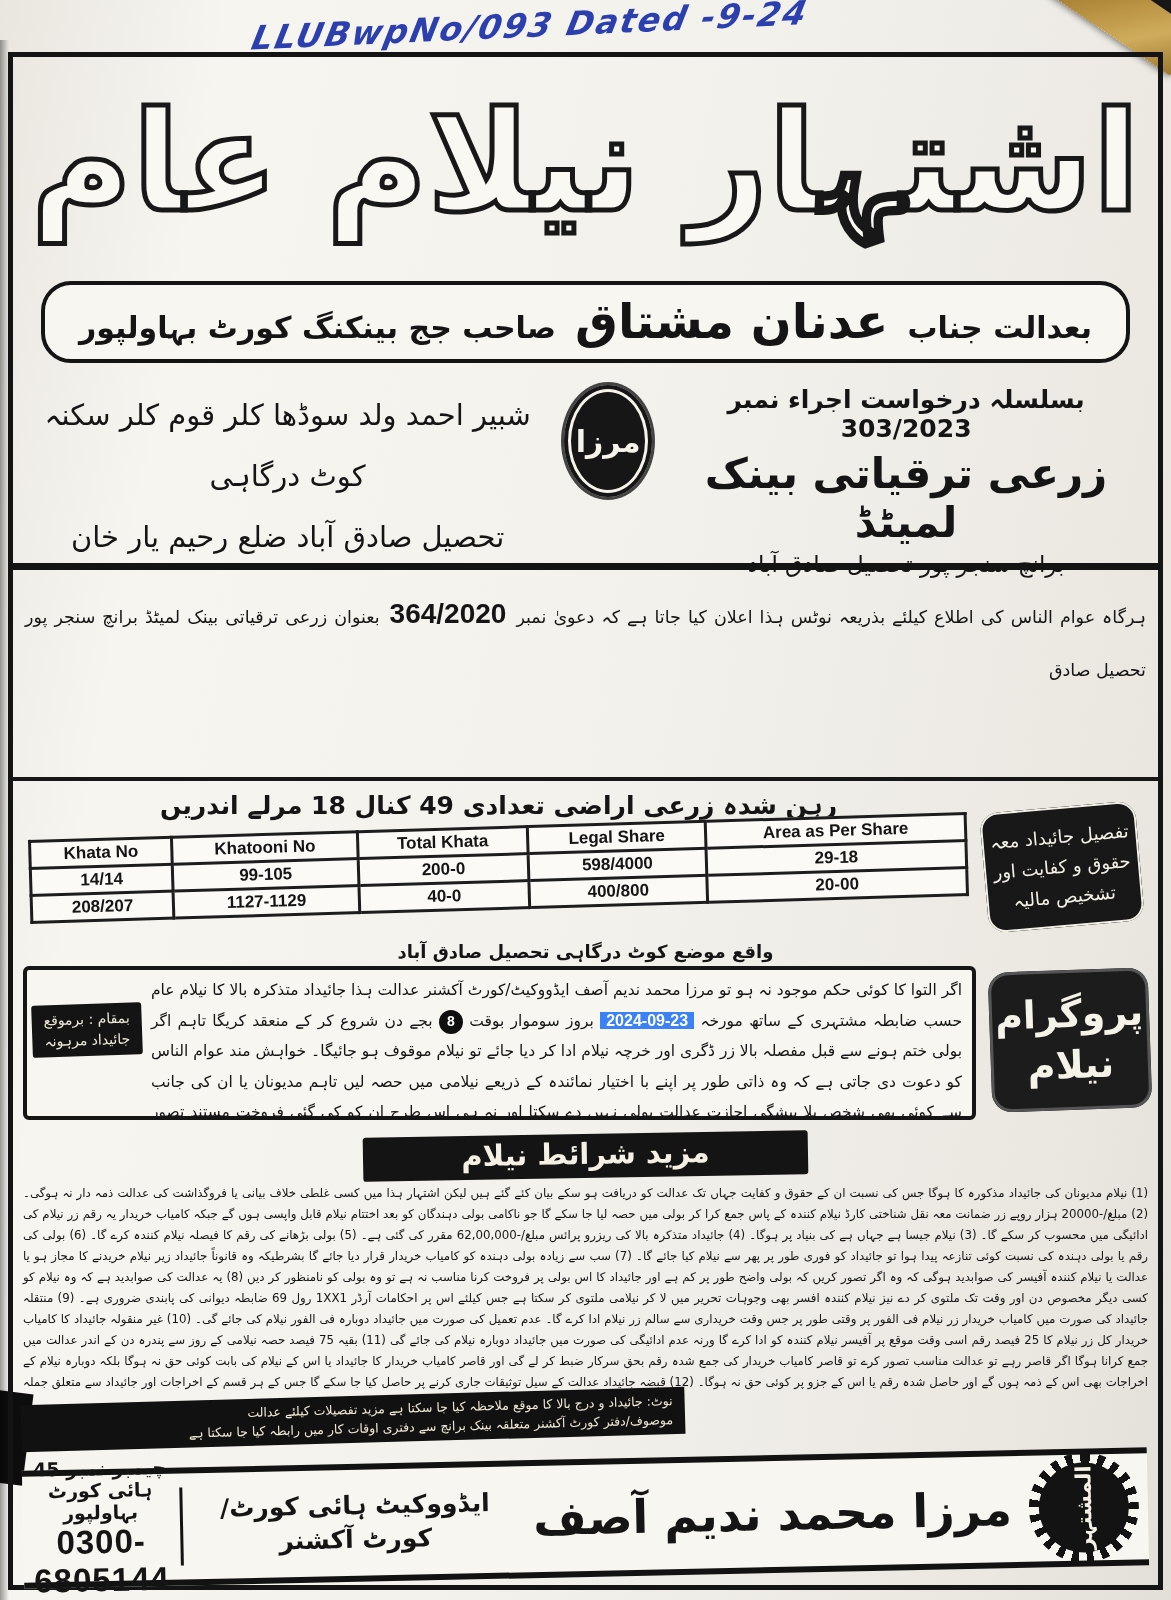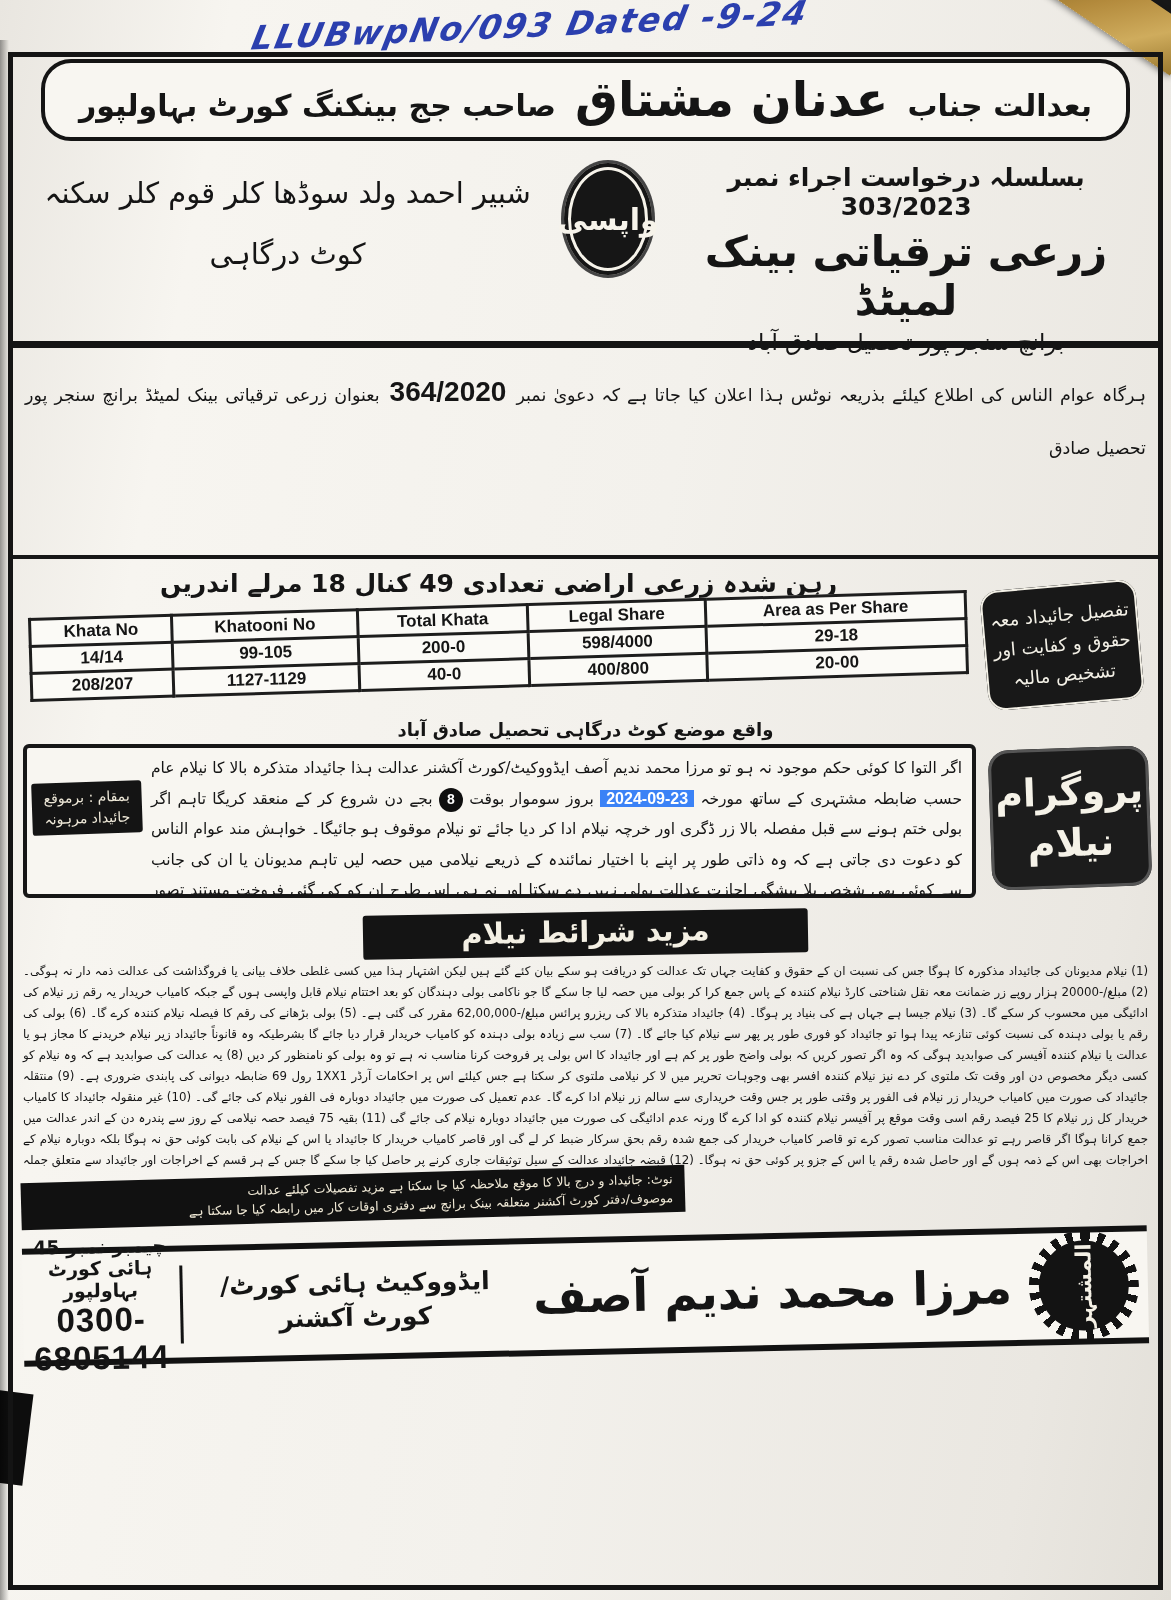--- a/index.html
+++ b/index.html
@@ -167,38 +167,40 @@
 
 <div class="page">
   <div class="handwriting">LLUBwpNo/093  Dated -9-24</div>
   <div class="corner-black"></div>
   <div class="tape"></div>
   <div class="wedge"></div>
   <div class="edge-shadow"></div>
 
   <div class="frame">
 
+    <div class="title">اشتہار نیلام عام</div>
 
     <div class="court">
       <span class="c-pre">بعدالت جناب</span>
       <span class="c-judge">عدنان مشتاق</span>
       <span class="c-suf">صاحب جج بینکنگ کورٹ بہاولپور</span>
     </div>
 
     <div class="parties" dir="rtl">
       <div class="case-col">
         <div class="case-req">بسلسلہ درخواست اجراء نمبر 303/2023</div>
         <div class="case-bank">زرعی ترقیاتی بینک لمیٹڈ</div>
         <div class="case-branch">برانچ سنجر پور تحصیل صادق آباد</div>
       </div>
       <div class="vs-wrap">
-        <div class="vs-circle">واپسی</div>
+        <div class="vs-circle">مرزا</div>
       </div>
       <div class="def-col">
         <div>شبیر احمد ولد سوڈھا کلر قوم کلر سکنہ کوٹ درگاہی</div>
+        <div>تحصیل صادق آباد ضلع رحیم یار خان</div>
       </div>
     </div>
 
     <div class="thick-rule"></div>
 
     <div class="body-text">
       <div class="b-line">
         <span>ہرگاہ عوام الناس کی اطلاع کیلئے بذریعہ نوٹس ہذا اعلان کیا جاتا ہے کہ دعویٰ نمبر</span>
         <span class="num">364/2020</span>
         <span>بعنوان زرعی ترقیاتی بینک لمیٹڈ برانچ سنجر پور تحصیل صادق</span>

